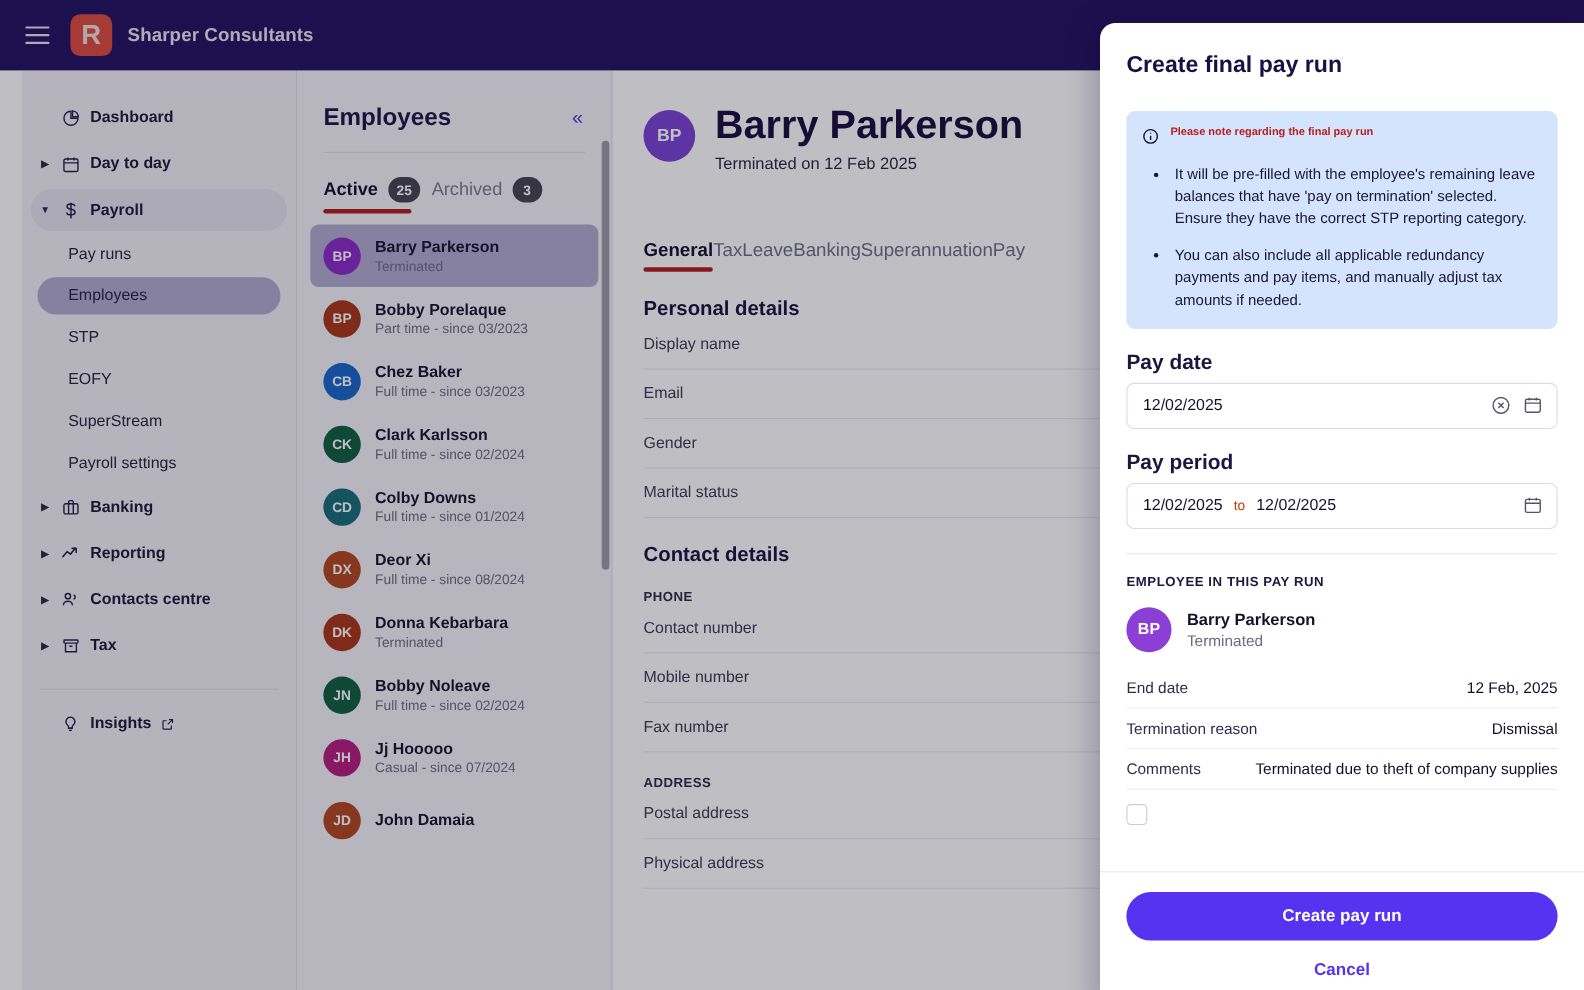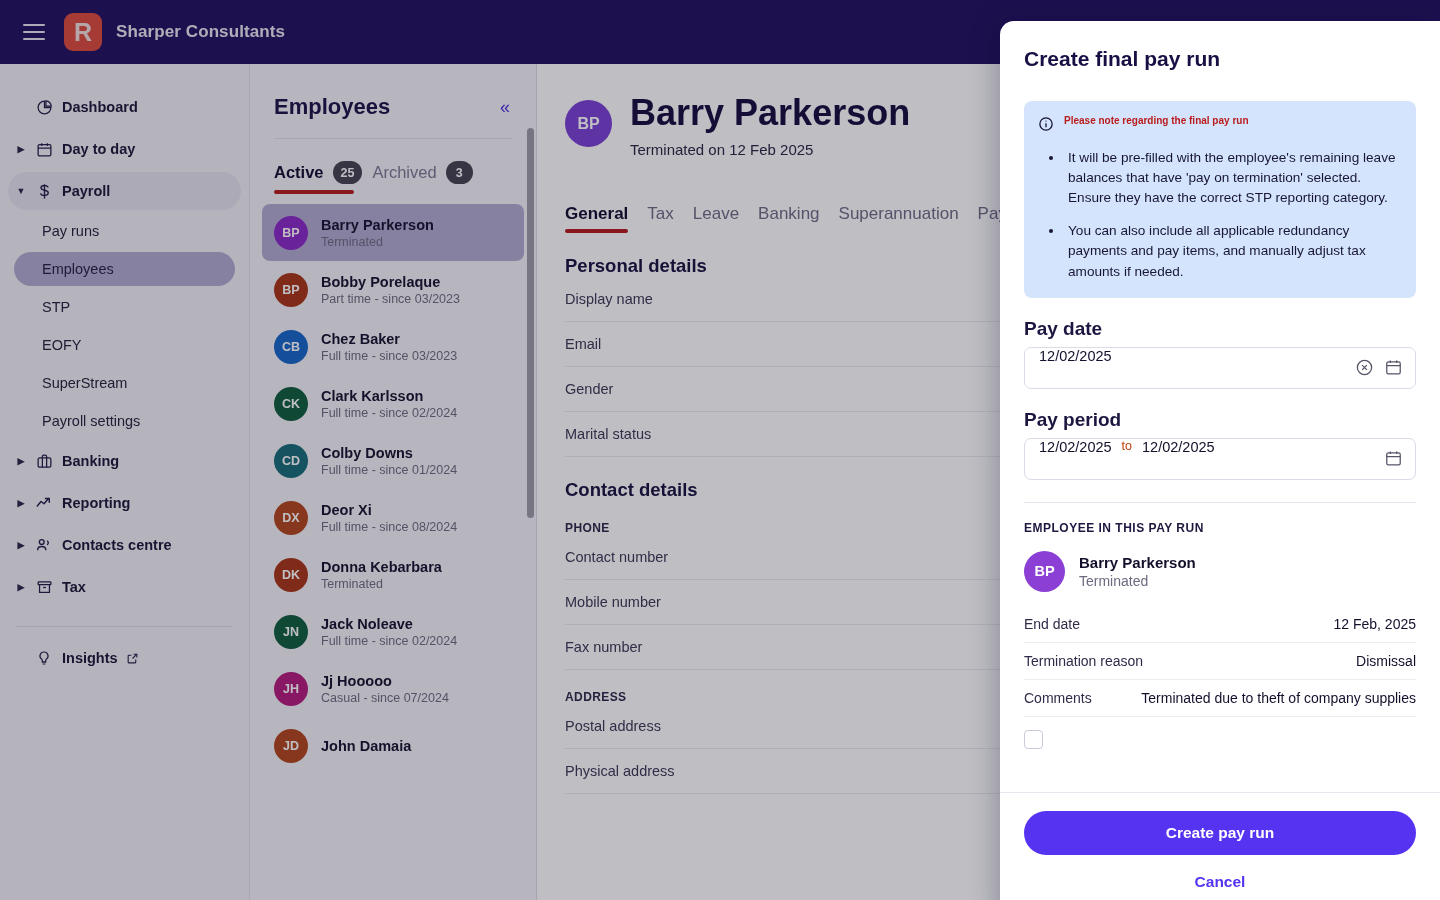--- a/index.html
+++ b/index.html
@@ -41,21 +41,21 @@
     background: #de4a3b;
     color: #f2dedc; font-size: 25px; font-weight: bold;
     display: flex; align-items: center; justify-content: center;
     margin-right: 14px;
   }
   .brand-name {
     color: #e9e7ef; font-size: 17px; font-weight: bold; letter-spacing: .1px;
   }
 
   
-  .body-row { flex: 1 1 auto; display: flex; min-height: 0; position: relative; }
+  .body-row { flex: 1 1 auto; display: flex; min-height: 0; position: relative; padding-left: 20px; }
 
   
   .leftnav {
     width: 250px; flex: 0 0 250px;
     background: #f3f2f6;
     border-right: 1px solid #e1dfe8;
     padding-top: 22px;
     overflow: hidden;
     display: flex; flex-direction: column;
   }
@@ -155,22 +155,22 @@
   .emp-header { display: flex; align-items: flex-start; gap: 18px; }
   .emp-header .avatar-lg {
     width: 47px; height: 47px; flex: 0 0 47px; border-radius: 50%;
     background: #7b3fd4; color: #fff; font-weight: bold; font-size: 16px;
     display: flex; align-items: center; justify-content: center;
     margin-top: 6px;
   }
   .emp-title { font-size: 36px; font-weight: bold; color: #150b3c; line-height: 1.08; white-space: nowrap;}
   .emp-status { font-size: 15px; color: #2a2541; margin-top: 8px; }
   .detail-tabs {
-    display: flex; align-items: flex-end; gap: 19px;
-    margin-top: 46px; position: relative;
+    display: flex; align-items: flex-end; gap: 0;
+    margin-top: 60px; position: relative;
   }
   .dtab { font-size: 17px; color: #6e6b84; cursor: pointer; padding-bottom: 9px; position: relative; white-space: nowrap;}
   .dtab.active { color: #120b2e; font-weight: bold; }
   .dtab .underline { position: absolute; left: 0; bottom: 0; height: 4px; width: 100%; background: #b51a1a; border-radius: 2px;}
   .section-title { font-size: 18.5px; font-weight: bold; color: #17103d; margin-top: 22px; }
   .sub-head { font-size: 12px; font-weight: bold; color: #2c2747; letter-spacing: .4px; margin-top: 20px; }
   .kv-row {
     display: flex; align-items: center; justify-content: space-between;
     height: 45px; border-bottom: 1px solid #eceaf1; gap: 20px;
   }
@@ -205,21 +205,21 @@
   }
   .notice-head { display: flex; align-items: flex-start; gap: 9px; }
   .notice-ico { flex: 0 0 17px; margin-top: 1px; color: #121034; }
   .notice-title { font-size: 10px; font-weight: bold; color: #b91c1c; }
   .notice ul { margin: 12px 0 0 26px; }
   .notice li { font-size: 13.6px; color: #181634; line-height: 1.48; margin-bottom: 13px; padding-left: 4px;}
   .notice li:last-child { margin-bottom: 0; }
   .field-label { font-size: 19px; font-weight: bold; color: #1c1740; margin: 20px 0 7px 0; }
   .input-box {
     height: 42px; border: 1px solid #ddd9e6; border-radius: 7px;
-    display: flex; padding: 0 12px 0 14px;
+    display: flex; align-items: center; padding: 0 12px 0 14px;
     background: #fff; cursor: text;
   }
   .input-val { font-size: 14.5px; color: #14102c; }
   .input-sep { font-size: 12.5px; color: #c2410c; margin: 0 10px; }
   .input-spacer { flex: 1 1 auto; }
   .ico-btn { display: flex; align-items: center; justify-content: center; cursor: pointer; color: #565369; }
   .ico-btn + .ico-btn { margin-left: 10px; }
   .modal-divider { height: 1px; background: #e8e6ee; margin: 22px 0 0 0; }
   .emp-run-head { font-size: 12px; font-weight: bold; letter-spacing: .5px; color: #1d1840; margin-top: 18px; }
   .run-emp { display: flex; align-items: center; gap: 14px; margin-top: 16px; }
@@ -459,21 +459,21 @@
           <div class="emp-row">
             <div class="avatar" style="background:#a93416">DK</div>
             <div class="emp-text">
               <div class="emp-name">Donna Kebarbara</div>
               <div class="emp-sub">Terminated</div>
             </div>
           </div>
           <div class="emp-row">
             <div class="avatar" style="background:#0e5c3c">JN</div>
             <div class="emp-text">
-              <div class="emp-name">Jack Noleave</div>
+              <div class="emp-name">Bobby Noleave</div>
               <div class="emp-sub">Full time - since 02/2024</div>
             </div>
           </div>
           <div class="emp-row">
             <div class="avatar" style="background:#b51a7a">JH</div>
             <div class="emp-text">
               <div class="emp-name">Jj Hooooo</div>
               <div class="emp-sub">Casual - since 07/2024</div>
             </div>
           </div>

